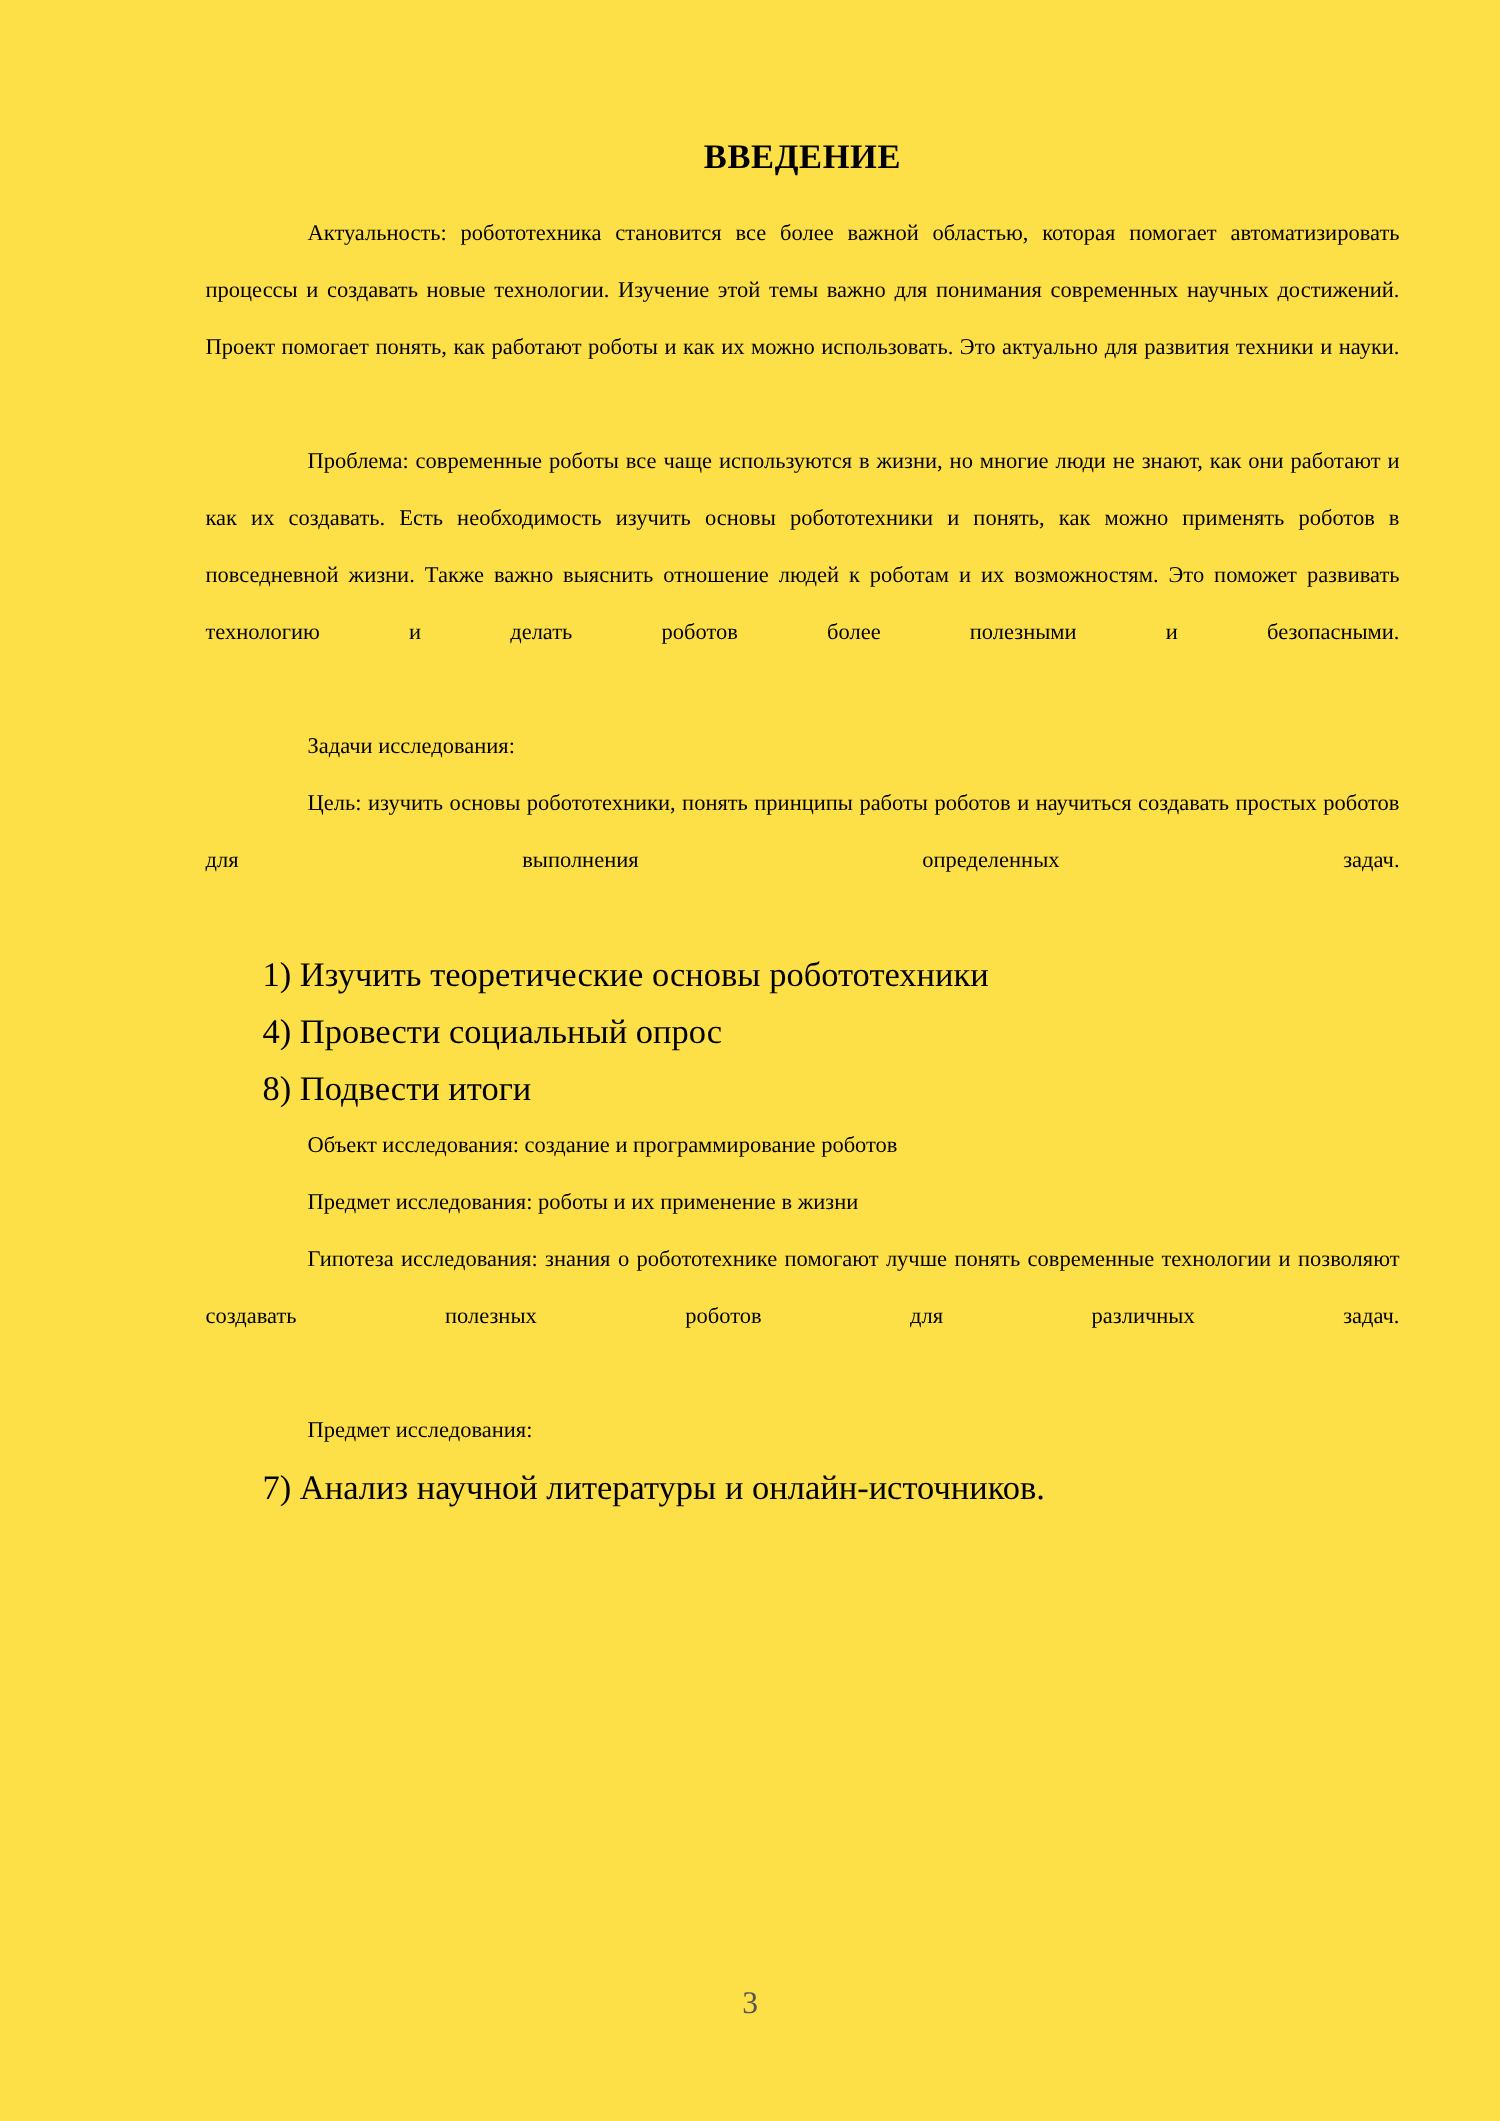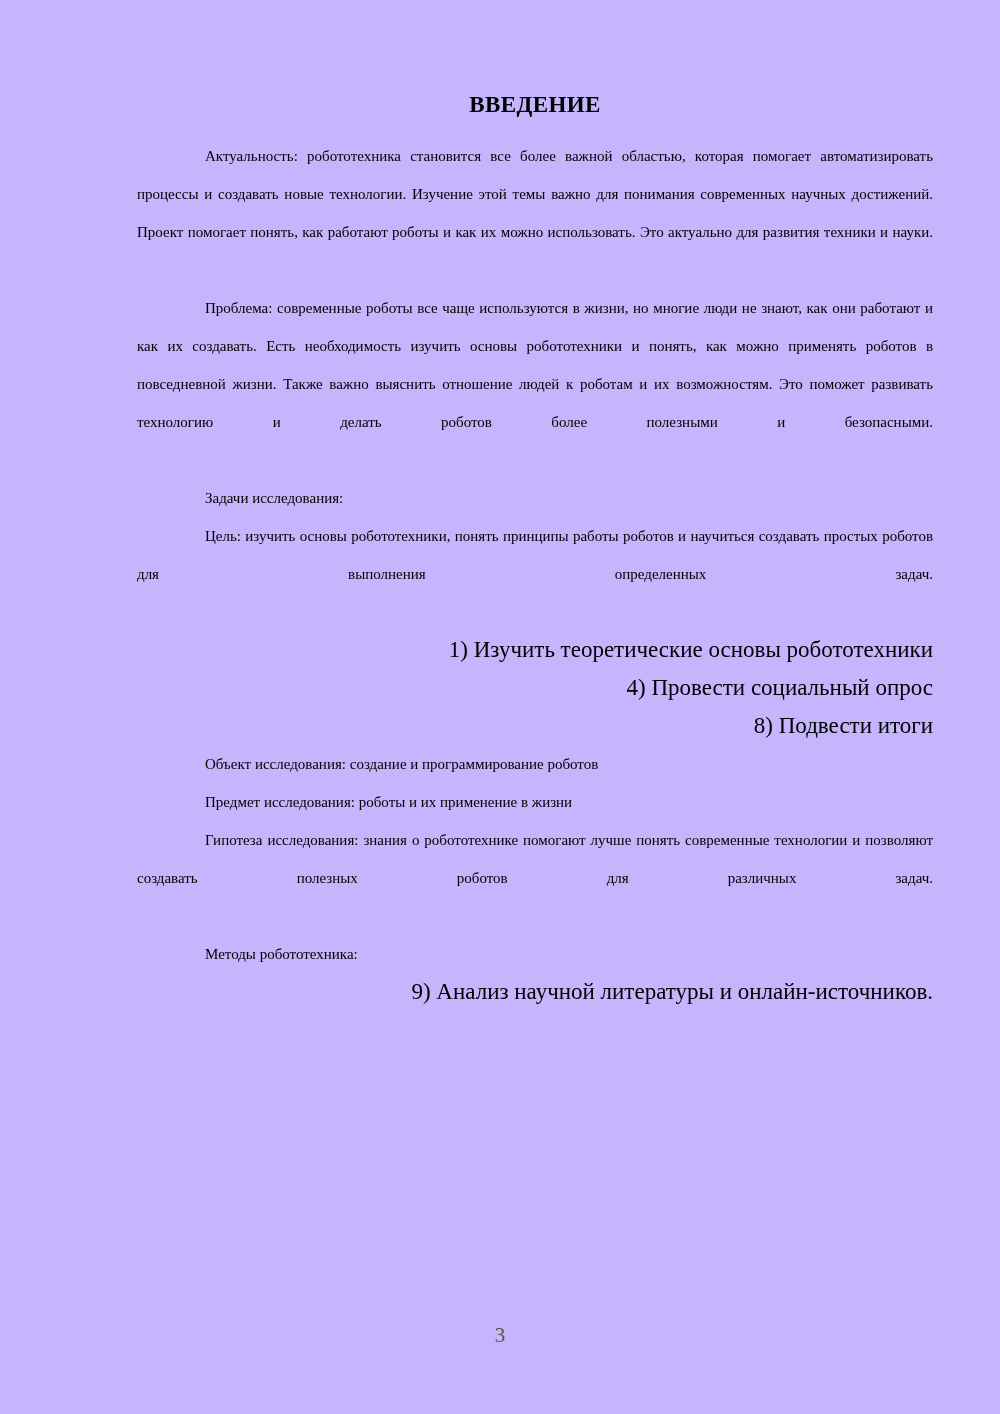--- a/index.html
+++ b/index.html
@@ -7,21 +7,21 @@
     margin: 0;
     padding: 0;
     background: #ffffff;
   }
 
   .page {
     position: relative;
     width: 1000px;
     height: 1414px;
     margin: 0 auto;
-    background: #c4b5fd;
+    background: #fde047;
     box-sizing: border-box;
     overflow: hidden;
     font-family: "Liberation Serif", "DejaVu Serif", serif;
     color: #000000;
   }
 
   .content {
     position: absolute;
     left: 137px;
     top: 86px;
@@ -63,21 +63,21 @@
 
   .list {
     list-style: none;
     margin: 0;
     padding: 0;
   }
 
   .list-item {
     font-size: 23px;
     line-height: 38px;
-    text-align: right;
+    text-align: left;
     padding-left: 38px;
     margin: 0;
   }
 
   .page-number {
     position: absolute;
     left: 0;
     right: 0;
     top: 1322px;
     text-align: center;
@@ -108,23 +108,23 @@
       <li class="list-item">4) Провести социальный опрос</li>
       <li class="list-item">8) Подвести итоги</li>
     </ul>
 
     <p class="para no-justify">Объект исследования: создание и программирование роботов</p>
 
     <p class="para no-justify">Предмет исследования: роботы и их применение в жизни</p>
 
     <p class="para">Гипотеза исследования: знания о робототехнике помогают лучше понять современные технологии и позволяют создавать полезных роботов для различных задач.</p>
 
-    <p class="para no-justify">Методы робототехника:</p>
+    <p class="para no-justify">Предмет исследования:</p>
 
     <ul class="list">
-      <li class="list-item">9) Анализ научной литературы и онлайн-источников.</li>
+      <li class="list-item">7) Анализ научной литературы и онлайн-источников.</li>
     </ul>
 
   </div>
 
   <div class="page-number">3</div>
 
 </div>
 
 </body></html>

